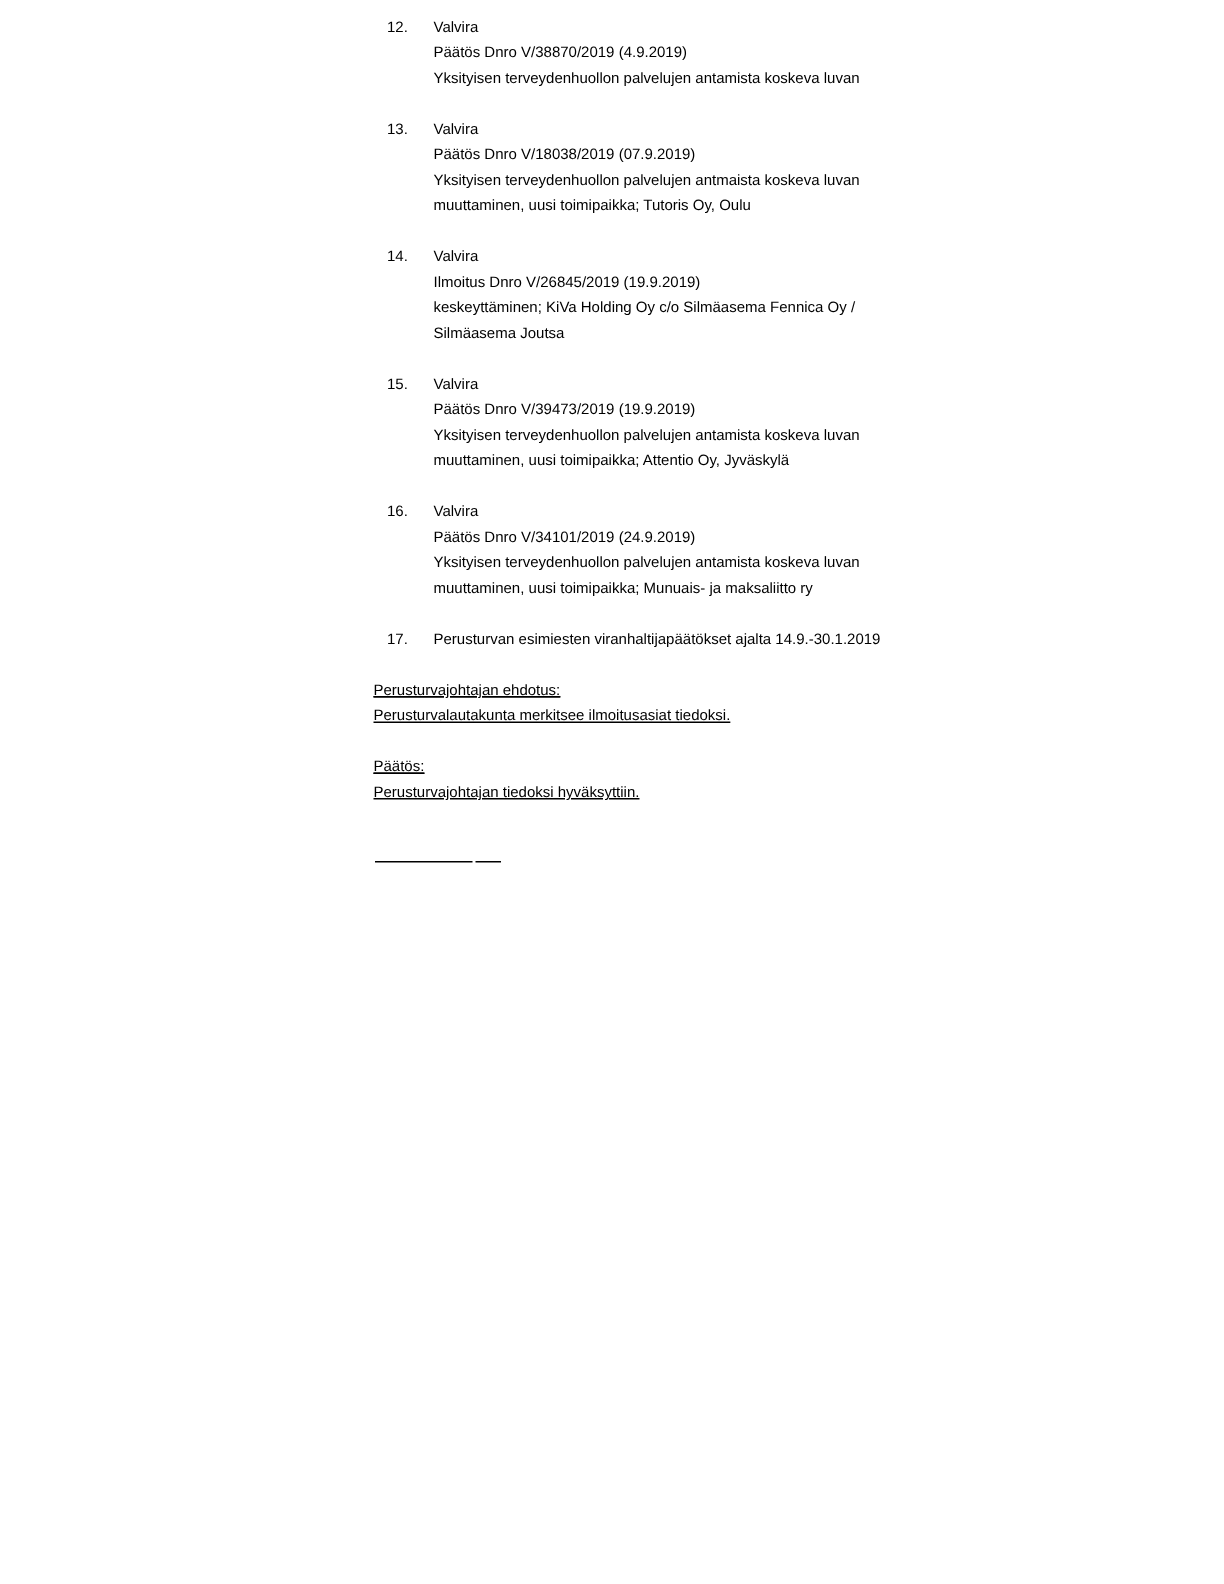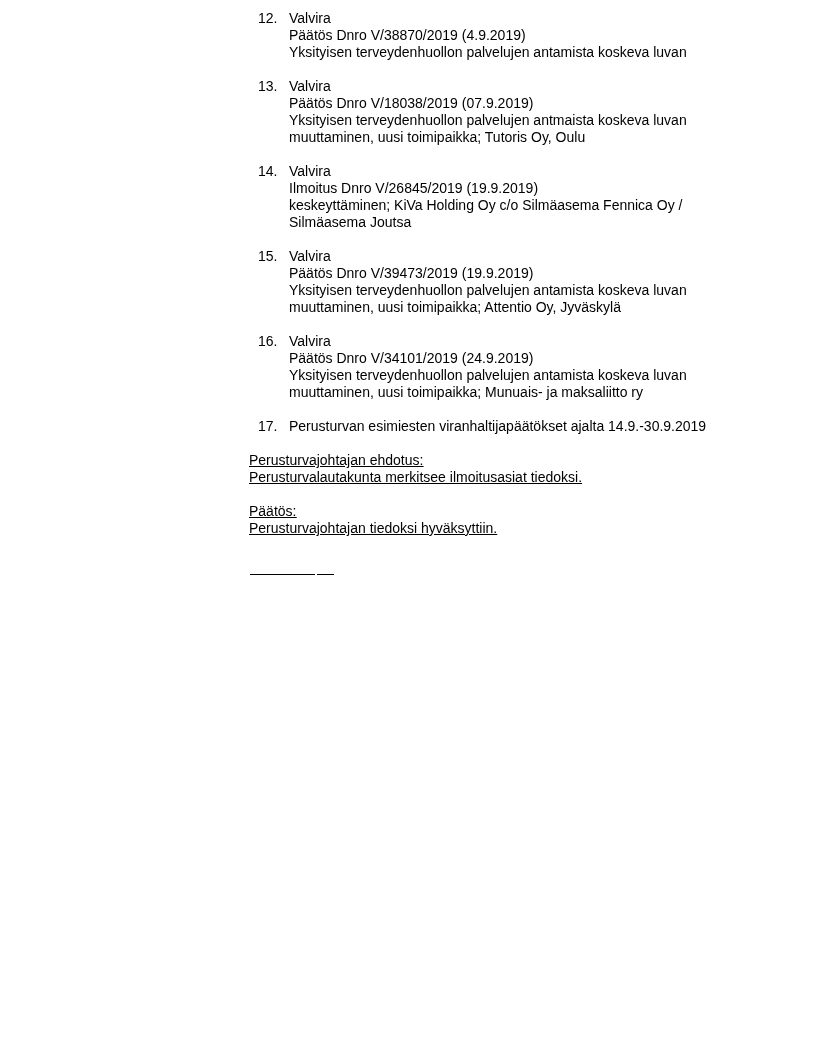--- a/index.html
+++ b/index.html
@@ -7,21 +7,21 @@
     padding: 0;
     background: #ffffff;
   }
   .page {
     position: relative;
     width: 816px;
     height: 1056px;
     background: #ffffff;
     overflow: hidden;
     font-family: "Liberation Sans", sans-serif;
-    font-size: 14px;
+    font-size: 10px;
     line-height: 17px;
     color: #000000;
   }
   .content {
     position: absolute;
     top: 10px;
     left: 249px;
     width: 540px;
   }
   .list-item {
@@ -122,21 +122,21 @@
         <div class="line">Valvira</div>
         <div class="line">Päätös Dnro V/34101/2019 (24.9.2019)</div>
         <div class="line">Yksityisen terveydenhuollon palvelujen antamista koskeva luvan</div>
         <div class="line">muuttaminen, uusi toimipaikka; Munuais- ja maksaliitto ry</div>
       </div>
     </div>
 
     <div class="list-item">
       <div class="num">17.</div>
       <div class="body-lines">
-        <div class="line">Perusturvan esimiesten viranhaltijapäätökset ajalta 14.9.-30.9.2019</div>
+        <div class="line">Perusturvan esimiesten viranhaltijapäätökset ajalta 14.9.-30.1.2019</div>
       </div>
     </div>
 
     <div class="para">
       <div class="para-heading">Perusturvajohtajan ehdotus:</div>
       <div class="para-text">Perusturvalautakunta merkitsee ilmoitusasiat tiedoksi.</div>
     </div>
 
     <div class="para">
       <div class="para-heading">Päätös:</div>

